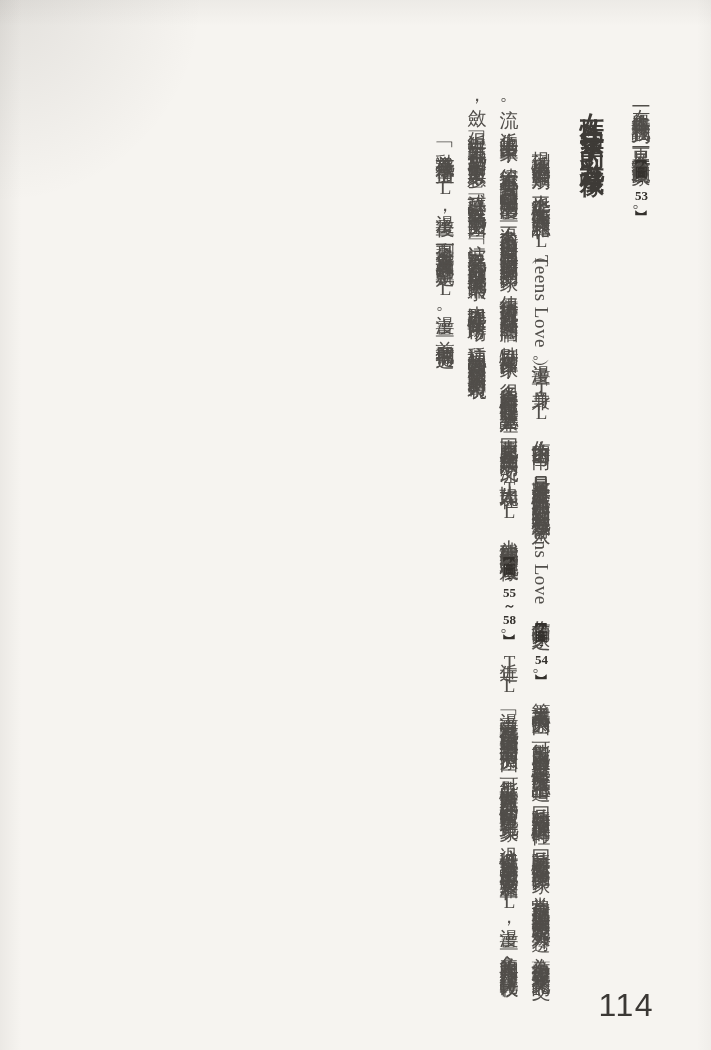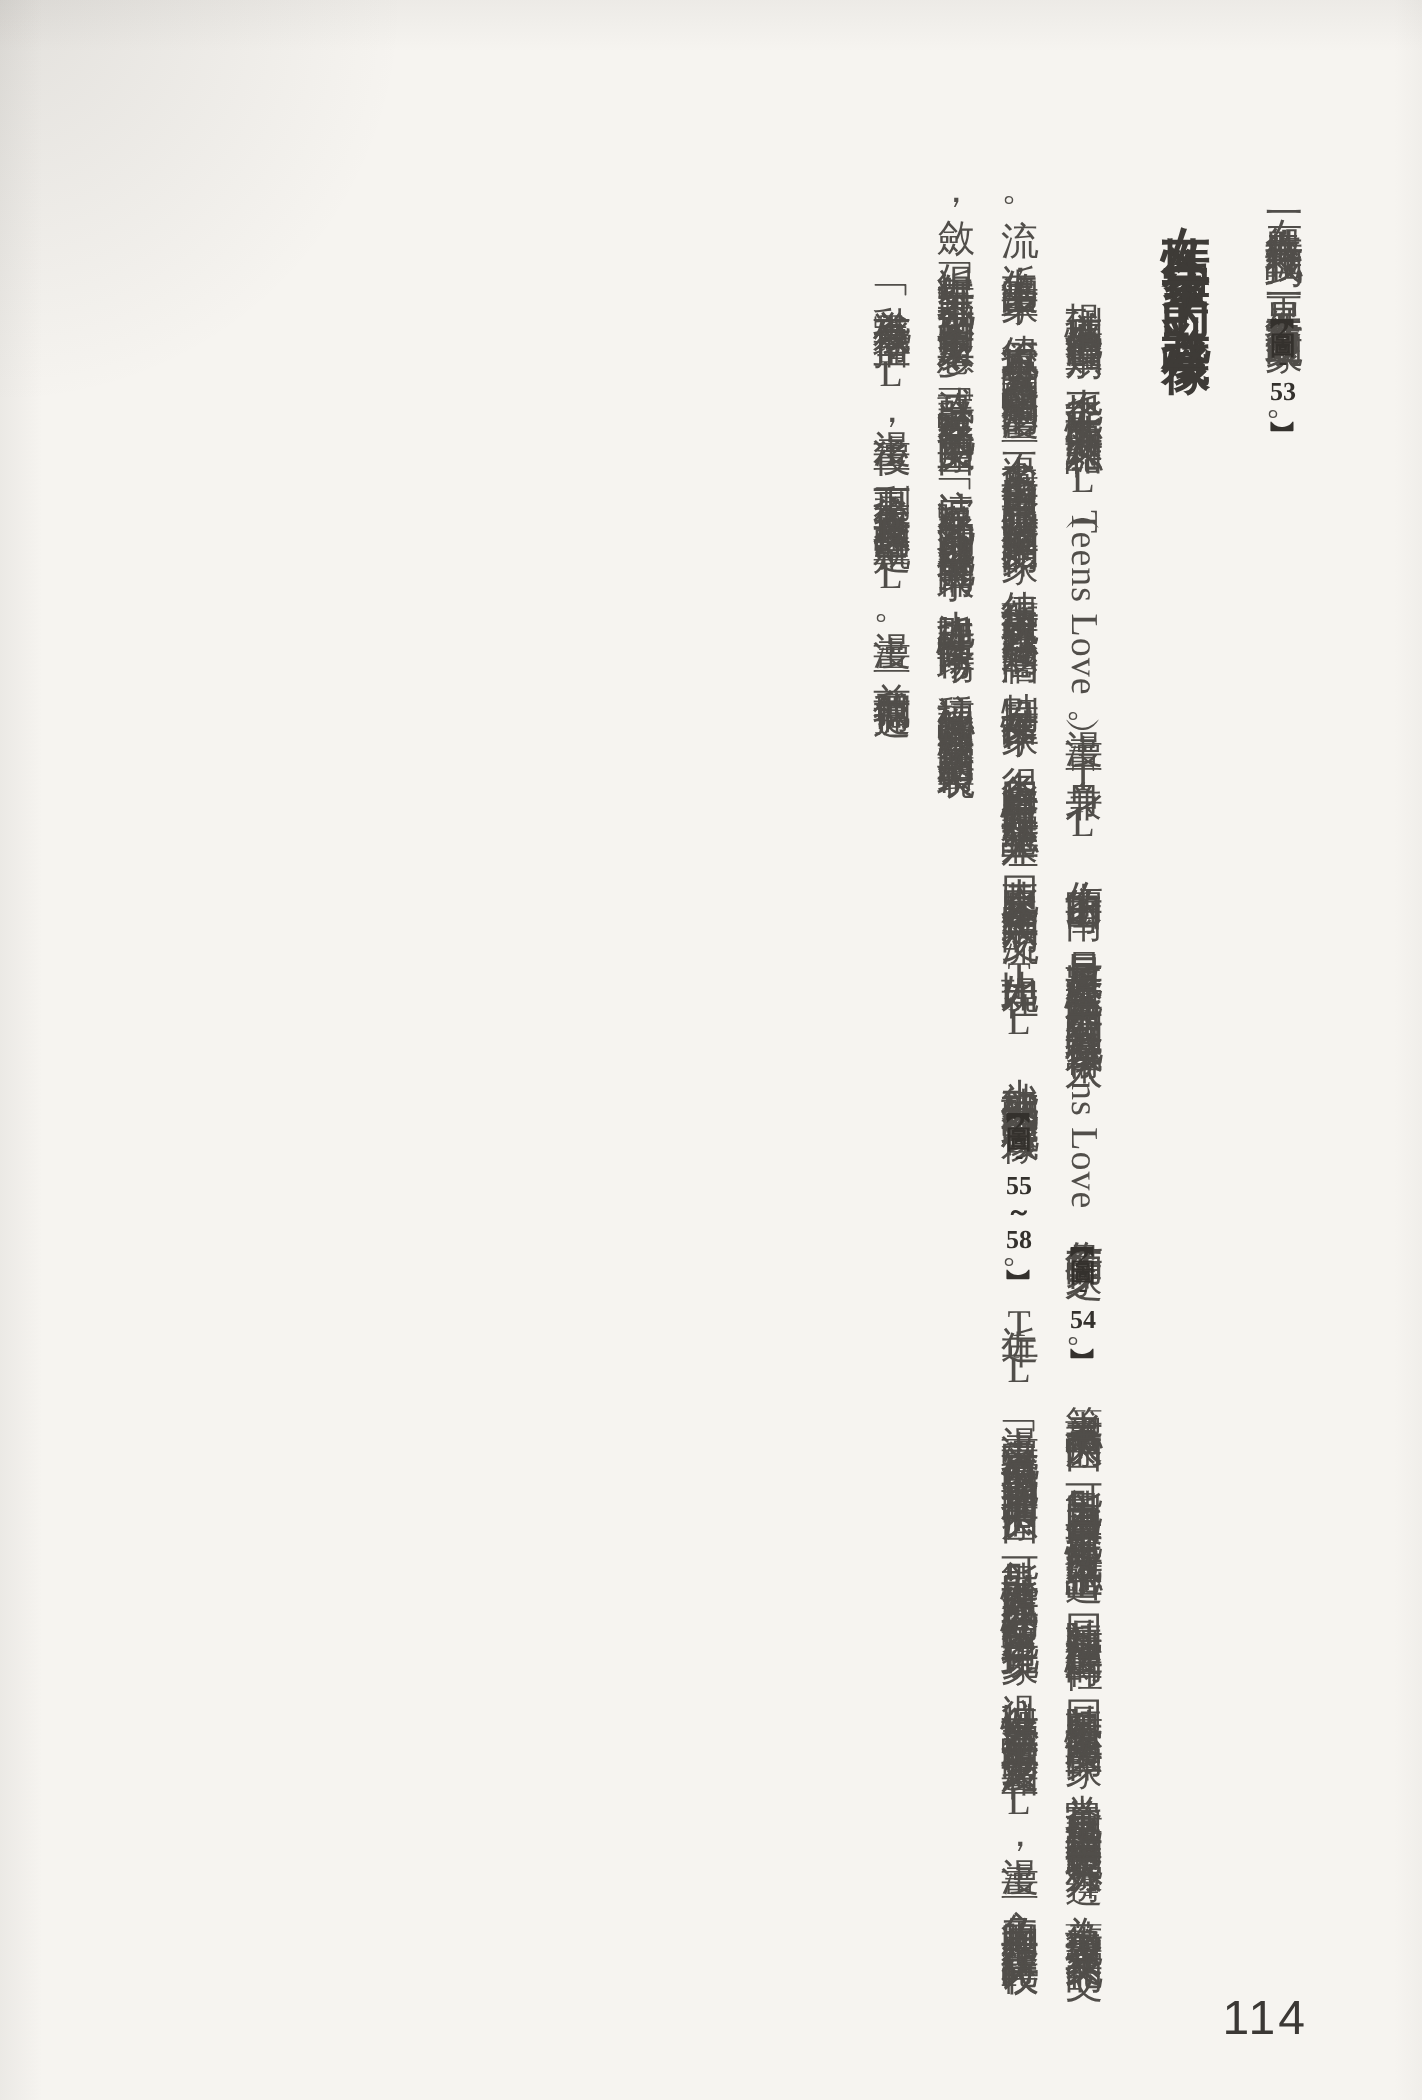--- a/index.html
+++ b/index.html
@@ -39,21 +39,21 @@
   .lat { letter-spacing:0.5px; }
 
   
   .figref { font-size:13px; font-weight:700; letter-spacing:1px; color:#34312d; line-height:32px; }
   .figref .fu  { text-orientation:upright; }   
   .figref .tcy { text-combine-upright:all; }   
 
   .pagenum {
     position:absolute; right:57px; bottom:26px;
     font-family:"Liberation Sans","DejaVu Sans",sans-serif;
-    font-size:24px; font-weight:500; letter-spacing:1.5px; color:#3b3835;
+    font-size:32px; font-weight:500; letter-spacing:1.5px; color:#3b3835;
   }
 </style>
 </head>
 <body>
 
 <div class="page">
   <div class="content">
 
     <p class="lead"><span>在一般青年雜誌找到，更是一件非常有趣的現象</span><span class="figref"><span>【圖</span><span class="fu">2</span><span class="fu">-</span><span class="tcy">53</span><span>】</span></span><span>。</span></p>
 

